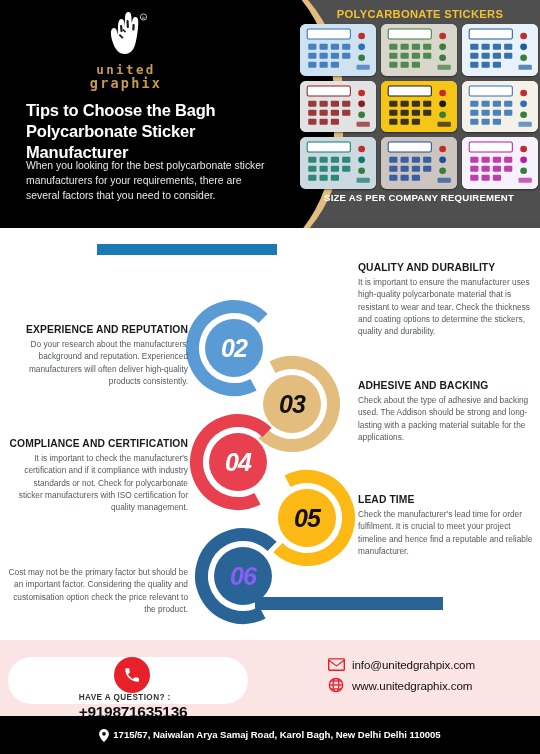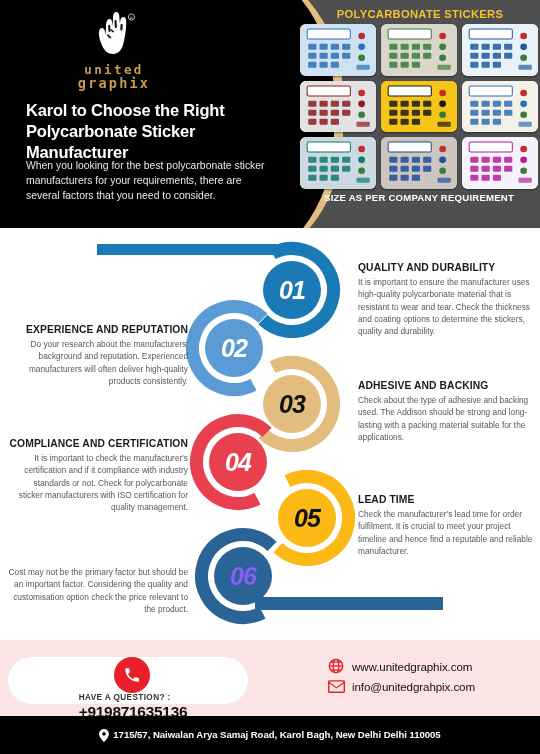--- a/index.html
+++ b/index.html
@@ -22,21 +22,21 @@
     border-bottom-right-radius: 150px 170px;
     background: #000;
   }
   .curve-black {
     position: absolute; left: 0px; top: -40px; width: 298px; height: 310px;
     background: #000;
     border-top-right-radius: 150px 170px;
     border-bottom-right-radius: 150px 170px;
   }
 
-  .logo-wrap { position: absolute; left: 54px; top: 6px; width: 120px; height: 84px; text-align: center; }
+  .logo-wrap { position: absolute; left: 66px; top: 6px; width: 120px; height: 84px; text-align: center; }
   .hand-svg { display: block; margin: 0 auto; }
   .logo-text { margin-top: 1px; line-height: 1.05; }
   .logo-l1, .logo-l2 {
     color: #c99a50; font-family: "DejaVu Sans Mono", monospace;
     font-size: 12.5px; letter-spacing: 2.4px; font-weight: 700; display: block;
     text-transform: lowercase;
   }
   .logo-l2 { font-size: 13.5px; letter-spacing: 2.2px; }
 
   .hdr-title {
@@ -140,21 +140,21 @@
         </g>
         <circle cx="45.5" cy="11" r="3.1" fill="none" stroke="#b9b9b9" stroke-width="1"></circle>
         <text x="45.5" y="14" font-size="4.4" fill="#d5d5d5" text-anchor="middle" font-family="DejaVu Sans, sans-serif">R</text>
       </svg>
       <div class="logo-text">
         <span class="logo-l1">united</span>
         <span class="logo-l2">graphix</span>
       </div>
     </div>
 
-    <div class="hdr-title">Karol to Choose the Right Polycarbonate Sticker Manufacturer</div>
+    <div class="hdr-title">Tips to Choose the Bagh Polycarbonate Sticker Manufacturer</div>
     <div class="hdr-sub">When you looking for the best polycarbonate sticker manufacturers for your requirements, there are several factors that you need to consider.</div>
 
     <div class="stickers-title">POLYCARBONATE STICKERS</div>
     <div class="sticker-grid" id="sticker-grid">
         <div class="sticker" style="background: rgb(207, 226, 242);"><svg width="100%" height="100%" viewBox="0 0 74 52" preserveAspectRatio="none">
             <rect x="0" y="0" width="74" height="52" fill="#cfe2f2"></rect>
             <rect x="7" y="5" width="42" height="10" rx="1.5" fill="#fff" stroke="#2f6fb5" stroke-width="1"></rect>
             <g fill="#2f6fb5" opacity="0.85">
               <rect x="8" y="20" width="8" height="6" rx="1"></rect>
               <rect x="19" y="20" width="8" height="6" rx="1"></rect>
@@ -341,24 +341,20 @@
             <circle cx="60" cy="34" r="3.3" fill="#3a7d3a"></circle>
             <rect x="55" y="41" width="13" height="5" rx="1" fill="#b51fa0" opacity="0.7"></rect>
           </svg></div>
       </div>
     <div class="size-note">SIZE AS PER COMPANY REQUIREMENT</div>
   </div>
 
   <div class="flow" id="flow">
     <div class="bar-top" style="background: rgb(26, 122, 181);"></div>
     <div class="bar-bottom" style="background: rgb(42, 100, 150);"></div>
-  <div style="position: absolute; left: 242px; top: 12px; width: 100px; height: 100px;"><svg width="100" height="100" viewBox="0 0 100 100">
-          <circle cx="50" cy="50" r="41.5" fill="none" stroke="#1a7ab5" stroke-width="13" stroke-dasharray="182.526533173567 78.22565707438585" transform="rotate(-118 50 50)" stroke-linecap="butt"></circle>
-          <circle cx="50" cy="50" r="29" fill="#1a7ab5"></circle>
-        </svg><div class="num" style="left: 21px; top: 21px; width: 58px; height: 58px; color: rgb(255, 255, 255); font-size: 25px;">01</div></div>
       <div class="sec-title right-txt" style="left: 358px; top: 34px; width: 178px;">QUALITY AND DURABILITY</div>
       <div class="sec-body right-txt" style="left: 358px; top: 48px; width: 178px;">It is important to ensure the manufacturer uses high-quality polycarbonate material that is resistant to wear and tear. Check the thickness and coating options to determine the stickers, quality and durability.</div>
       <div style="position: absolute; left: 184px; top: 70px; width: 100px; height: 100px;"><svg width="100" height="100" viewBox="0 0 100 100">
           <circle cx="50" cy="50" r="41.5" fill="none" stroke="#5b9bd5" stroke-width="13" stroke-dasharray="182.526533173567 78.22565707438585" transform="rotate(62 50 50)" stroke-linecap="butt"></circle>
           <circle cx="50" cy="50" r="29" fill="#5b9bd5"></circle>
         </svg><div class="num" style="left: 21px; top: 21px; width: 58px; height: 58px; color: rgb(255, 255, 255); font-size: 25px;">02</div></div>
       <div class="sec-title left-txt" style="left: 8px; top: 96px; width: 180px;">EXPERIENCE AND REPUTATION</div>
       <div class="sec-body left-txt" style="left: 8px; top: 110px; width: 180px;">Do your research about the manufacturers' background and reputation. Experienced manufacturers will often deliver high-quality products consistently.</div>
       <div style="position: absolute; left: 242px; top: 126px; width: 100px; height: 100px;"><svg width="100" height="100" viewBox="0 0 100 100">
           <circle cx="50" cy="50" r="41.5" fill="none" stroke="#e3bd7e" stroke-width="13" stroke-dasharray="182.526533173567 78.22565707438585" transform="rotate(-118 50 50)" stroke-linecap="butt"></circle>
@@ -395,38 +391,38 @@
     </div>
     <div class="phone-txt">
       <div class="q-label">HAVE A QUESTION? :</div>
       <div class="q-num">+919871635136</div>
     </div>
   </div>
 
   <div class="contact-col">
     <div class="contact-row">
       <span class="contact-ico">
+        <svg width="17" height="13" viewBox="0 0 24 18" fill="#e8202a">
+          <path d="M2 0h20c1.1 0 2 .9 2 2v14c0 1.1-.9 2-2 2H2c-1.1 0-2-.9-2-2V2C0 .9.9 0 2 0zm10 10L22.3 2.4A1 1 0 0021.6 2H2.4a1 1 0 00-.7.4L12 10zM2 4.6V16h20V4.6l-9.4 6.9a1 1 0 01-1.2 0L2 4.6z"></path>
+        </svg>
+      </span>
+      <span class="contact-txt">info@unitedgrahpix.com</span>
+    </div>
+    <div class="contact-row">
+      <span class="contact-ico">
         <svg width="16" height="16" viewBox="0 0 24 24" fill="none" stroke="#e8202a" stroke-width="2">
           <circle cx="12" cy="12" r="10"></circle>
           <ellipse cx="12" cy="12" rx="4.3" ry="10"></ellipse>
           <line x1="2" y1="12" x2="22" y2="12"></line>
           <line x1="4" y1="6" x2="20" y2="6"></line>
           <line x1="4" y1="18" x2="20" y2="18"></line>
         </svg>
       </span>
       <span class="contact-txt">www.unitedgraphix.com</span>
     </div>
-    <div class="contact-row">
-      <span class="contact-ico">
-        <svg width="17" height="13" viewBox="0 0 24 18" fill="#e8202a">
-          <path d="M2 0h20c1.1 0 2 .9 2 2v14c0 1.1-.9 2-2 2H2c-1.1 0-2-.9-2-2V2C0 .9.9 0 2 0zm10 10L22.3 2.4A1 1 0 0021.6 2H2.4a1 1 0 00-.7.4L12 10zM2 4.6V16h20V4.6l-9.4 6.9a1 1 0 01-1.2 0L2 4.6z"></path>
-        </svg>
-      </span>
-      <span class="contact-txt">info@unitedgrahpix.com</span>
-    </div>
   </div>
 
   <div class="footer-black">
     <span class="addr">
       <span class="pin-ico">
         <svg width="10" height="13" viewBox="0 0 12 16" fill="#ffffff">
           <path d="M6 0C2.7 0 0 2.7 0 6c0 4.5 6 10 6 10s6-5.5 6-10c0-3.3-2.7-6-6-6zm0 8.2A2.2 2.2 0 116 3.8a2.2 2.2 0 010 4.4z"></path>
         </svg>
       </span><span>1715/57, Naiwalan Arya Samaj Road, Karol Bagh, New Delhi Delhi 110005</span>
     </span>

